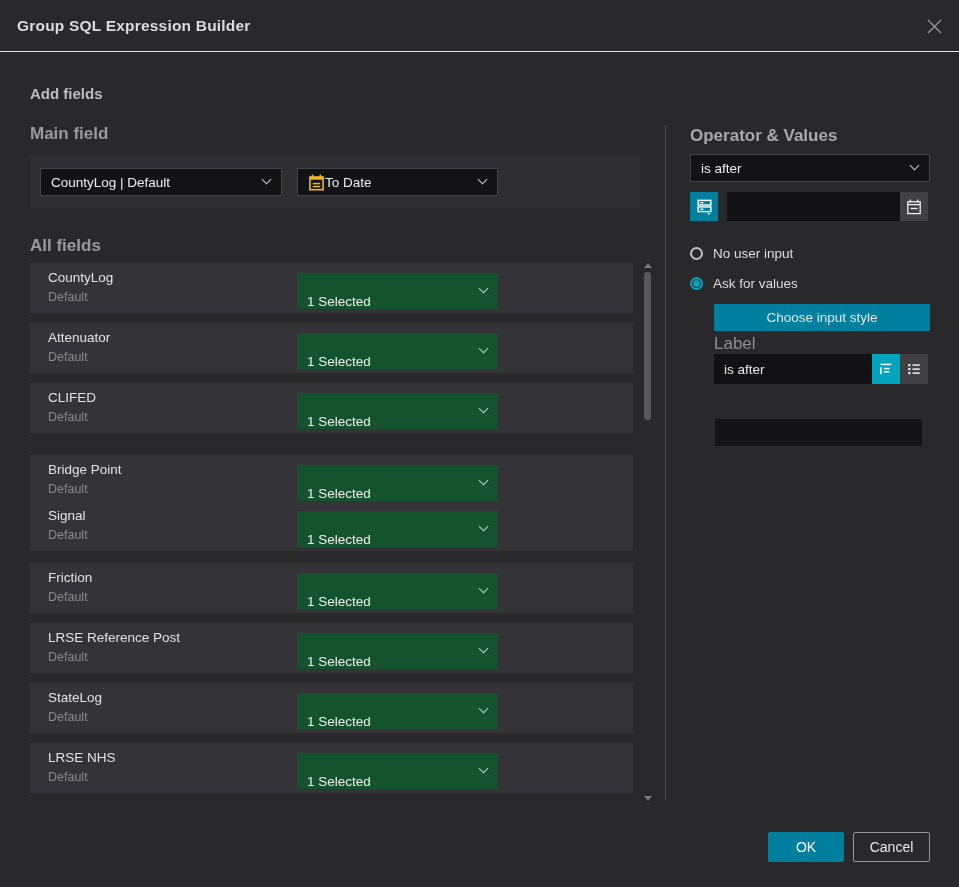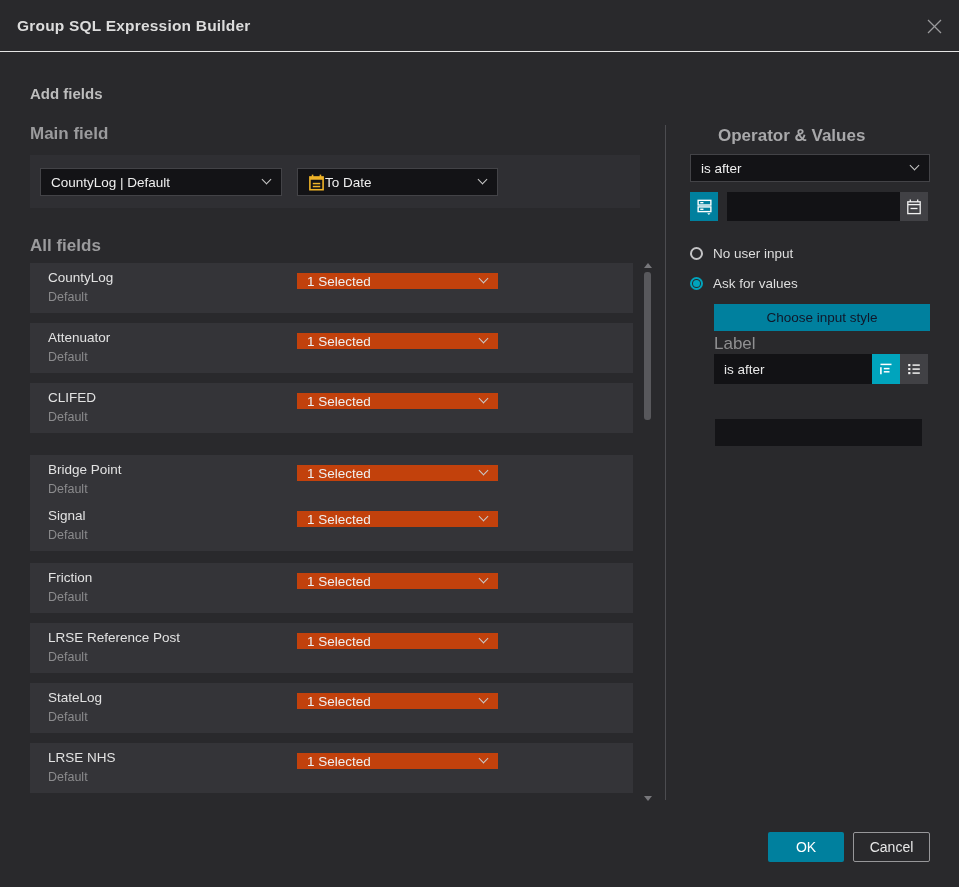--- a/index.html
+++ b/index.html
@@ -19,49 +19,49 @@
   .select{position:relative;background:#131316;border:1px solid #434347;color:#efefef;font-size:13.5px;display:flex;align-items:center;padding:0 28px 0 10px;cursor:pointer;}
   .select .txt{white-space:nowrap;overflow:hidden;}
   .chev{position:absolute;right:11px;top:50%;width:7px;height:7px;margin-top:-6px;border-right:1.6px solid #c9c9c9;border-bottom:1.6px solid #c9c9c9;transform:rotate(45deg);}
   .sel-main{position:absolute;left:10px;top:13px;width:242px;height:28px;}
   .sel-date{position:absolute;left:267px;top:13px;width:201px;height:28px;}
 
   
   .row{position:absolute;left:30px;width:603px;height:50px;background:#343438;}
   .fname{position:absolute;left:18px;top:7px;font-size:13.5px;color:#e2e2e2;}
   .fsub{position:absolute;left:18px;top:27px;font-size:12.5px;color:#8b8b8d;}
-  .rowsel{position:absolute;left:267px;top:10px;width:201px;height:16px;background:#c2410c;border:none;}
+  .rowsel{position:absolute;left:267px;top:10px;width:201px;height:36px;background:#14532d;border:none;align-items:flex-end;}
 
   
   .sb-thumb{position:absolute;left:644px;top:272px;width:7px;height:148px;background:#58585c;border-radius:3px;cursor:pointer;}
   .tri{position:absolute;left:644px;width:0;height:0;border-left:4px solid transparent;border-right:4px solid transparent;}
   .tri-up{top:263px;border-bottom:5px solid #77777b;}
   .tri-down{top:796px;border-top:5px solid #77777b;}
 
   .vdivider{position:absolute;left:665px;top:125px;width:1px;height:675px;background:#4c4c50;}
 
   
-  .op-heading{left:690px;top:126px;color:#a8a8aa;margin-left:28px;}
+  .op-heading{left:690px;top:126px;color:#a8a8aa;}
   .sel-operator{position:absolute;left:690px;top:154px;width:240px;height:28px;}
   .sqbtn{position:absolute;width:28px;height:29px;display:flex;align-items:center;justify-content:center;cursor:pointer;border:none;padding:0;}
   .btn-inputtype{left:690px;top:192px;background:#00809e;}
   .btn-cal{left:900px;top:192px;background:#414145;}
   .tinput{position:absolute;background:#121215;border:none;color:#e8e8e8;font-size:13.5px;padding:0 10px;outline:none;}
   .in-value{left:727px;top:192px;width:173px;height:29px;}
 
   .radio-row{position:absolute;left:690px;height:18px;display:flex;align-items:center;gap:10px;cursor:pointer;}
   .rr1{top:244px;}
   .rr2{top:274px;}
   .radio{width:13px;height:13px;border-radius:50%;border:2.2px solid #c3c3c5;flex:0 0 auto;display:flex;align-items:center;justify-content:center;}
   .radio.checked{border-color:#00a4bd;}
   .radio .dot{width:7px;height:7px;border-radius:50%;background:transparent;}
   .radio.checked .dot{background:#00a4bd;}
   .radio-label{font-size:13.5px;color:#dedede;}
 
-  .btn-choose{position:absolute;left:714px;top:304px;width:216px;height:27px;background:#00809e;color:#0f172a;border:none;font-size:13.5px;cursor:pointer;}
+  .btn-choose{position:absolute;left:714px;top:304px;width:216px;height:27px;background:#00809e;color:#e5e5e5;border:none;font-size:13.5px;cursor:pointer;}
   .label-heading{left:714px;top:334px;font-weight:400;color:#8f8f91;}
   .in-label{left:714px;top:354px;width:158px;height:30px;}
   .btn-style1{left:872px;top:354px;height:30px;background:#00a4bd;}
   .btn-style2{left:900px;top:354px;height:30px;background:#414145;}
   .hint-heading{left:714px;top:419px;font-weight:700;color:#8f8f91;}
   .in-hint{left:715px;top:419px;width:207px;height:27px;background:#141417;}
 
   
   .btn-ok{position:absolute;left:768px;top:832px;width:76px;height:30px;background:#00809e;color:#fff;border:none;border-radius:2px;font-size:14px;cursor:pointer;}
   .btn-cancel{position:absolute;left:853px;top:832px;width:77px;height:30px;background:transparent;color:#e8e8e8;border:1px solid #97979a;border-radius:2px;font-size:14px;cursor:pointer;}

